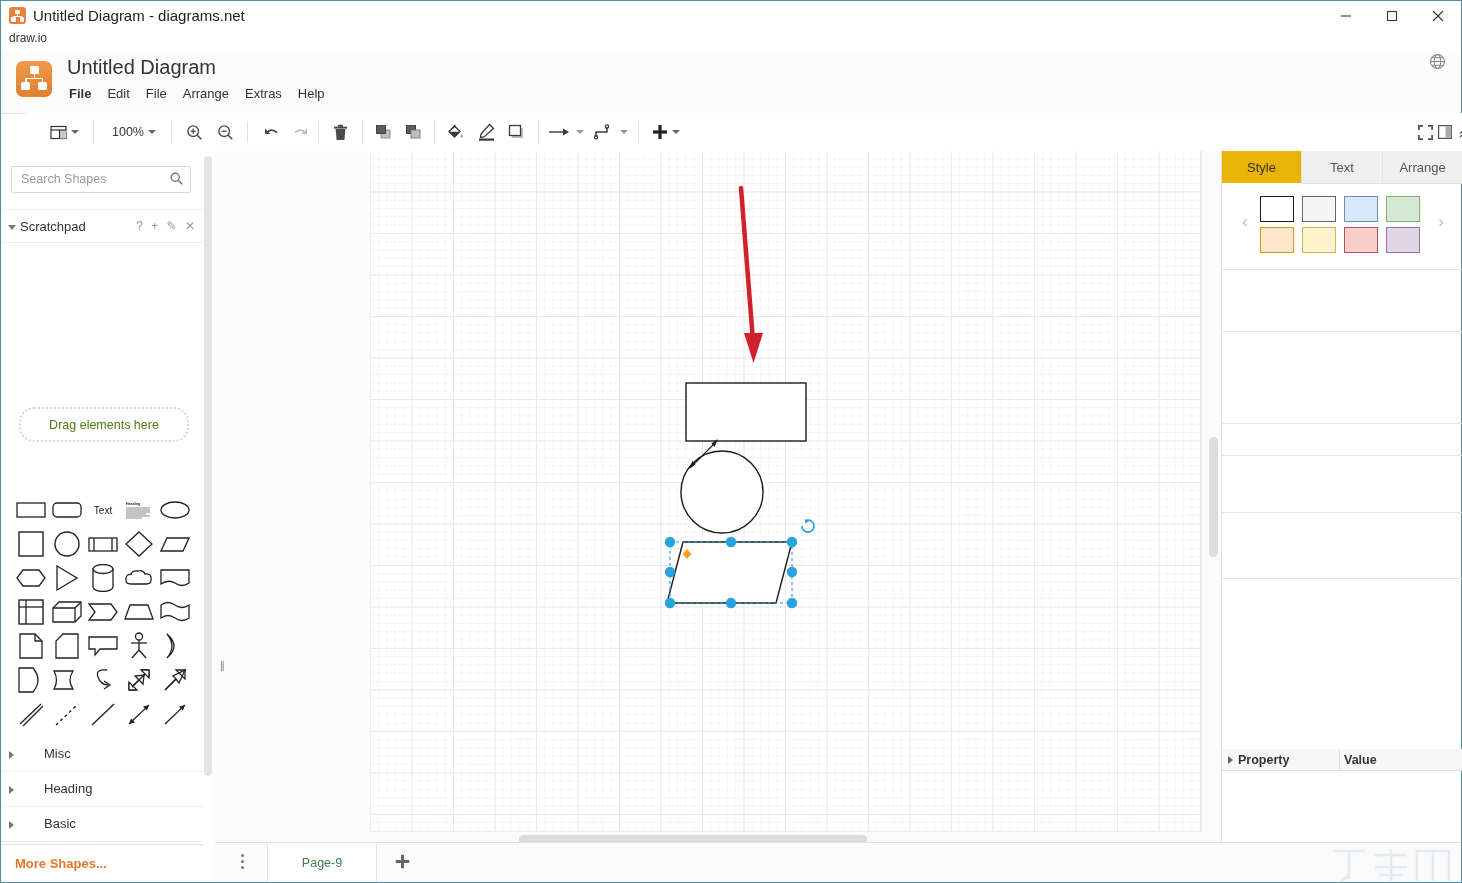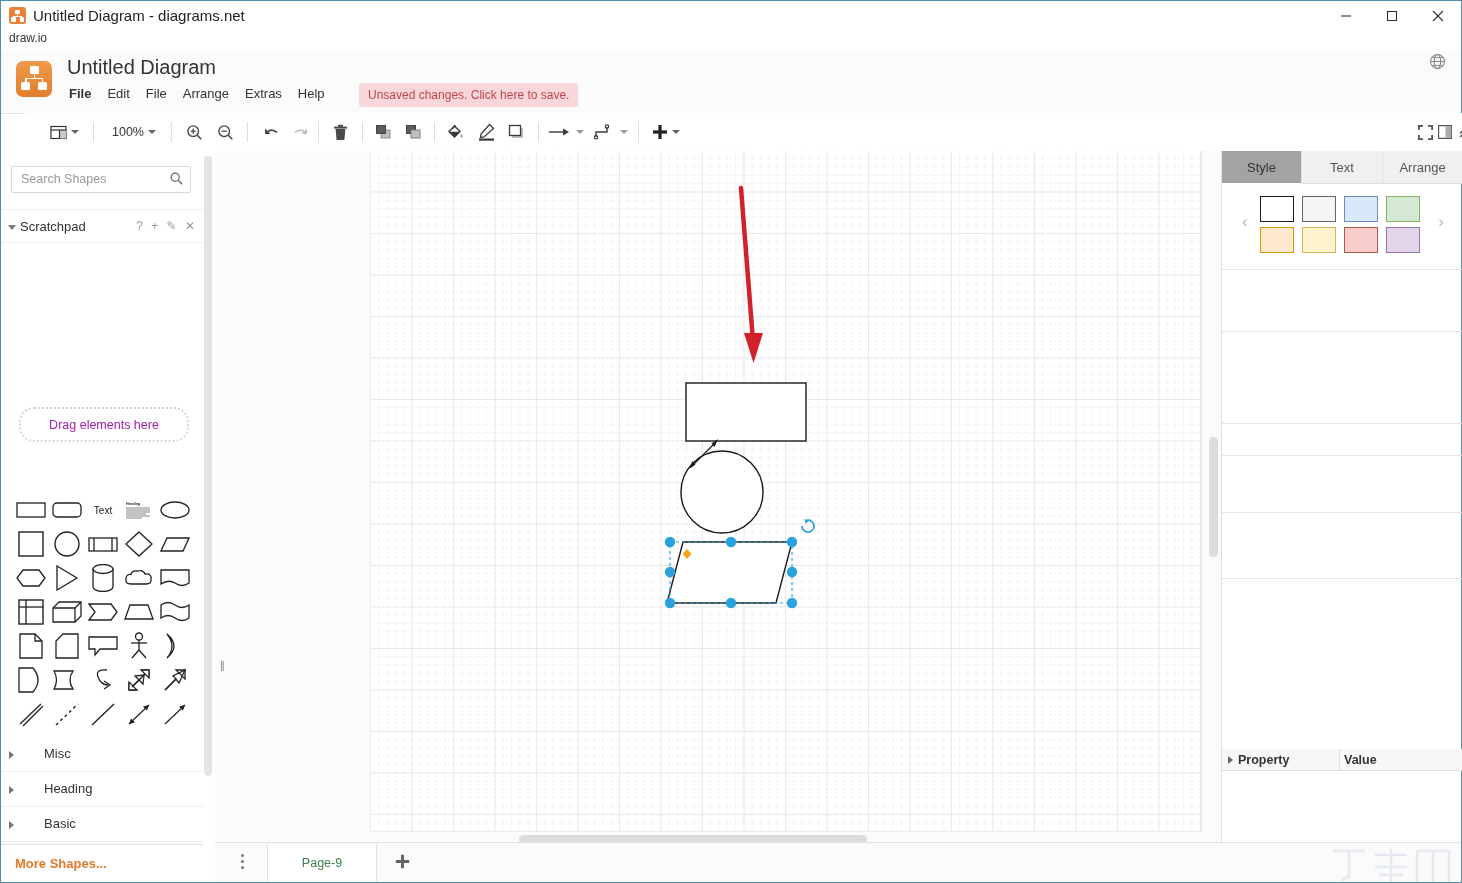--- a/index.html
+++ b/index.html
@@ -69,21 +69,21 @@
   .search-icon{position:absolute;right:7px;top:5px;}
   .sect-hdr{position:absolute;left:0;width:202px;height:34px;border-top:1px solid #eceff1;
             border-bottom:1px solid #eceff1;box-sizing:border-box;background:#fff;cursor:default;}
   .sect-hdr .tri-d{position:absolute;left:7px;top:15px;width:0;height:0;
         border-left:4px solid transparent;border-right:4px solid transparent;border-top:5px solid #777;}
   .sect-hdr .lbl{position:absolute;left:19px;top:9px;font-size:13px;color:#333;}
   .scratch-actions{position:absolute;right:8px;top:9px;font-size:12px;color:#8b9aa5;}
   .scratch-actions span{margin-left:5px;cursor:pointer;}
   .dropzone{position:absolute;left:18px;top:256px;width:166px;height:31px;
             border:2px dotted #d5d5d5;border-radius:15px;display:flex;align-items:center;
-            justify-content:center;color:#a21caf;font-size:12.5px;}
+            justify-content:center;color:#4d7c0f;font-size:12.5px;}
   .shape-grid{position:absolute;left:12px;top:342px;width:180px;}
   .shape-cell{float:left;width:36px;height:34px;position:relative;cursor:pointer;}
   .shape-cell svg{position:absolute;left:50%;top:50%;transform:translate(-50%,-50%);}
   .cat-list{position:absolute;left:0;top:586px;width:202px;}
   .cat{position:relative;width:202px;height:35px;border-bottom:1px solid #eceff1;box-sizing:border-box;cursor:default;}
   .cat .tri-r{position:absolute;left:8px;top:14px;width:0;height:0;
         border-top:4px solid transparent;border-bottom:4px solid transparent;border-left:5px solid #777;}
   .cat .lbl{position:absolute;left:19px;top:9px;font-size:13px;color:#333;margin-left:24px;}
   .more-shapes{position:absolute;left:0;top:843px;width:202px;height:22px;background:#fff;
                border-top:1px solid #e1e1e1;box-sizing:border-box;}
@@ -109,21 +109,21 @@
   .hscroll{position:absolute;left:290px;top:684px;width:348px;height:9px;background:#dcdcdc;border-radius:5px;cursor:pointer;}
   .vscroll{position:absolute;left:1208px;top:436px;width:9px;height:120px;background:#dcdcdc;border-radius:5px;cursor:pointer;}
 
   
   .fmt{position:absolute;left:1220px;top:150px;width:240px;height:691px;background:#fff;
        border-left:1px solid #e1e1e1;box-sizing:border-box;}
   .fmt-tabs{position:absolute;left:0;top:0;width:240px;height:33px;}
   .fmt-tab{position:absolute;top:0;height:33px;line-height:33px;text-align:center;
            font-size:13px;color:#555;background:#f0f0f0;border-bottom:1px solid #ddd;
            border-right:1px solid #e3e3e3;box-sizing:border-box;cursor:pointer;}
-  .fmt-tab.active{background:#a3a3a3;border-bottom:1px solid #fff;color:#333;}
+  .fmt-tab.active{background:#eab308;border-bottom:1px solid #fff;color:#333;}
   .pal{position:absolute;left:0;top:33px;width:240px;height:86px;border-bottom:1px solid #e6e6e6;box-sizing:border-box;}
   .sw{position:absolute;width:34px;height:26px;box-sizing:border-box;cursor:pointer;}
   .pal-arrow{position:absolute;top:28px;font-size:17px;color:#b8b8b8;cursor:pointer;user-select:none;}
   .row-sec{position:absolute;left:0;width:240px;box-sizing:border-box;border-bottom:1px solid #e6e6e6;}
   .prop-hdr{position:absolute;left:0;top:598px;width:240px;height:22px;border-bottom:1px solid #e0e0e0;
             background:#f7f7f7;box-sizing:border-box;}
   .prop-hdr .tri{position:absolute;left:6px;top:7px;width:0;height:0;
       border-top:4px solid transparent;border-bottom:4px solid transparent;border-left:5px solid #666;}
   .prop-hdr .c1{position:absolute;left:16px;top:4px;font-size:12.5px;font-weight:bold;color:#333;}
   .prop-hdr .c2{position:absolute;left:122px;top:4px;font-size:12.5px;font-weight:bold;color:#333;}
@@ -191,21 +191,20 @@
       <div class="c3"></div>
       <div class="c4"></div>
   </div>
 
   <div class="doc-title">Untitled Diagram</div>
 
   <div class="menubar">
     <span class="menu-item">File</span><span class="menu-item">Edit</span><span class="menu-item">File</span><span class="menu-item">Arrange</span><span class="menu-item">Extras</span><span class="menu-item">Help</span>
   </div>
 
-  <div class="unsaved">Unsaved changes. Click here to save.</div>
 
   <div class="globe">
     <svg width="17" height="17" viewBox="0 0 17 17">
       <circle cx="8.5" cy="8.5" r="7" fill="none" stroke="#8a8a92" stroke-width="1.1"></circle>
       <ellipse cx="8.5" cy="8.5" rx="3.2" ry="7" fill="none" stroke="#8a8a92" stroke-width="1.1"></ellipse>
       <line x1="1.5" y1="8.5" x2="15.5" y2="8.5" stroke="#8a8a92" stroke-width="1.1"></line>
       <line x1="2.8" y1="4.6" x2="14.2" y2="4.6" stroke="#8a8a92" stroke-width="1"></line>
       <line x1="2.8" y1="12.4" x2="14.2" y2="12.4" stroke="#8a8a92" stroke-width="1"></line>
     </svg>
   </div>

